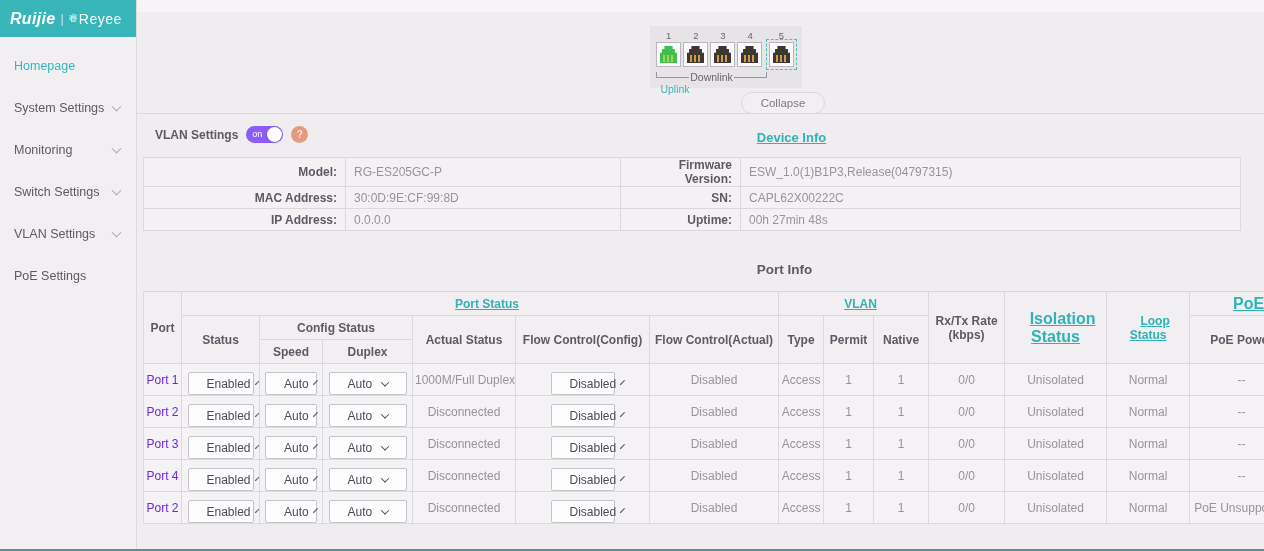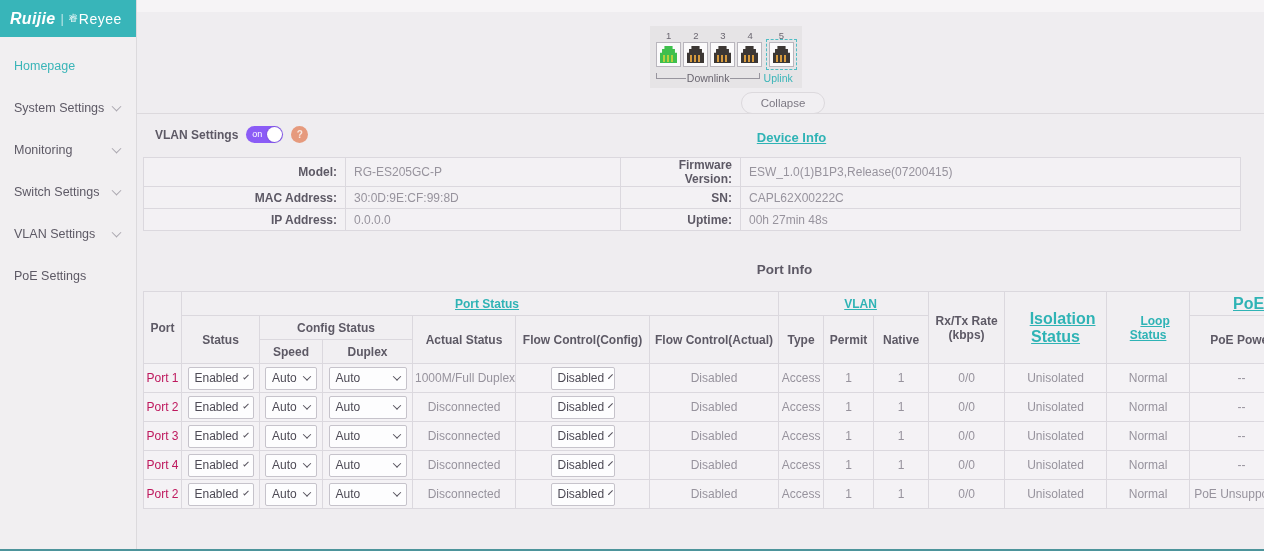--- a/index.html
+++ b/index.html
@@ -30,21 +30,21 @@
   .port-nums span:last-child { margin-left:4px; }
   .jacks { display:flex; margin-top:1px; }
   .jack { position:relative; width:26px; height:25px; background:#fbfafb; border:1px solid #b9b6bd; margin-right:2px; }
   .jack .plug { position:absolute; left:3px; right:3px; top:3px; bottom:3px; background:#3c3734;
     clip-path:polygon(0% 100%,0% 40%,12% 40%,12% 18%,26% 18%,26% 0%,74% 0%,74% 18%,88% 18%,88% 40%,100% 40%,100% 100%); }
   .jack .pins { position:absolute; left:6px; right:6px; bottom:4px; height:7px;
     background:repeating-linear-gradient(90deg,#d69a3e 0 2px,transparent 2px 4px); }
   .jack.connected .plug { background:#3fbf4d; }
   .jack.connected .pins { background:repeating-linear-gradient(90deg,#b4cf3e 0 2px,transparent 2px 4px); }
   .jack.uplink { outline:1.5px dashed #4fbdc4; outline-offset:2px; margin-left:5px; }
-  .port-labels { display:flex; margin-top:5px; }
+  .port-labels { display:flex; margin-top:5px;flex-direction:column; }
   .bracket { width:111px; display:flex; align-items:center; color:#6a6670; font-size:10.5px; }
   .bracket .seg { flex:1; height:6px; border-bottom:1px solid #98959e; margin-bottom:5px; }
   .bracket .seg.l { border-left:1px solid #98959e; }
   .bracket .seg.r { border-right:1px solid #98959e; }
   .bracket .btxt { padding:0 1px; line-height:11px; }
   .uplink-label { width:38px; text-align:center; color:#3ab5b8; font-size:10.5px; }
 
   
   .divider { position:absolute; left:0; top:113px; width:1295px; border-top:1px solid #dcd9dd; }
   .collapse-tab { position:absolute; left:604px; top:-22px; width:84px; height:22px; background:#f1eff2;
@@ -72,24 +72,24 @@
   .host-input { width:130px; height:22px; border:1px solid #c3c0c9; background:#fff; border-radius:2px; padding:0 6px; font-size:12px; color:#55525c; font-family:inherit; }
   .edit-btn { background:#3bb6b8; color:#fff; border:none; border-radius:3px; height:20px; padding:0 11px; font-size:12px; font-family:inherit; cursor:pointer; }
 
   
   .pi-title-row { position:absolute; left:0; top:260px; width:1295px; text-align:center; }
   .pi-title { font-size:13.5px; font-weight:bold; color:#5d5965; }
   .port-table { position:absolute; left:6px; top:291px; width:1150px; border-collapse:collapse; table-layout:fixed; }
   .port-table th, .port-table td { border:1px solid #dbd8de; font-size:12px; text-align:center; padding:0 2px; overflow:hidden; white-space:normal; }
   .port-table th { background:#f1eff2; color:#5d5965; font-weight:bold; height:24px; }
   .port-table td { background:#f4f2f5; color:#97939d; height:29px; white-space:nowrap; }
-  .port-table td.portname { color:#be185d; }
+  .port-table td.portname { color:#6d28d9; }
   .teal-val { color:#56b7c6; }
   .sel { display:inline-flex; align-items:center; justify-content:space-between; background:#fdfdfe; border:1px solid #c6c3cb;
-    border-radius:2px; height:23px; padding:0 6px; font-size:12px; color:#4d4a55; cursor:pointer; }
+    border-radius:2px; height:23px; padding:0 18px; font-size:12px; color:#4d4a55; cursor:pointer;margin-top:8px; }
   .sel .schev { width:6px; height:6px; border-right:1.4px solid #56525d; border-bottom:1.4px solid #56525d; transform:rotate(45deg) translate(-1px,-1px); margin-left:6px; }
   .sel.w-status { width:66px; } .sel.w-speed { width:52px; } .sel.w-duplex { width:78px; } .sel.w-flow { width:64px; }
 
   .bottom-bar { position:absolute; left:0; bottom:0; width:1264px; height:2px; background:#4d949b; }
 </style>
 </head>
 <body>
 
 <div class="app">
 
@@ -192,21 +192,21 @@
             <col style="width:202px">
             <col style="width:275px">
             <col style="width:120px">
             <col style="width:500px">
           </colgroup>
         <tbody>
             <tr>
           <td class="lab">Model:</td>
           <td class="val">RG-ES205GC-P</td>
           <td class="lab">Firmware Version:</td>
-          <td class="val">ESW_1.0(1)B1P3,Release(07200415)</td>
+          <td class="val">ESW_1.0(1)B1P3,Release(04797315)</td>
         </tr>
         <tr>
           <td class="lab">MAC Address:</td>
           <td class="val">30:0D:9E:CF:99:8D</td>
           <td class="lab">SN:</td>
           <td class="val">CAPL62X00222C</td>
         </tr>
         <tr>
           <td class="lab">IP Address:</td>
           <td class="val">0.0.0.0</td>

